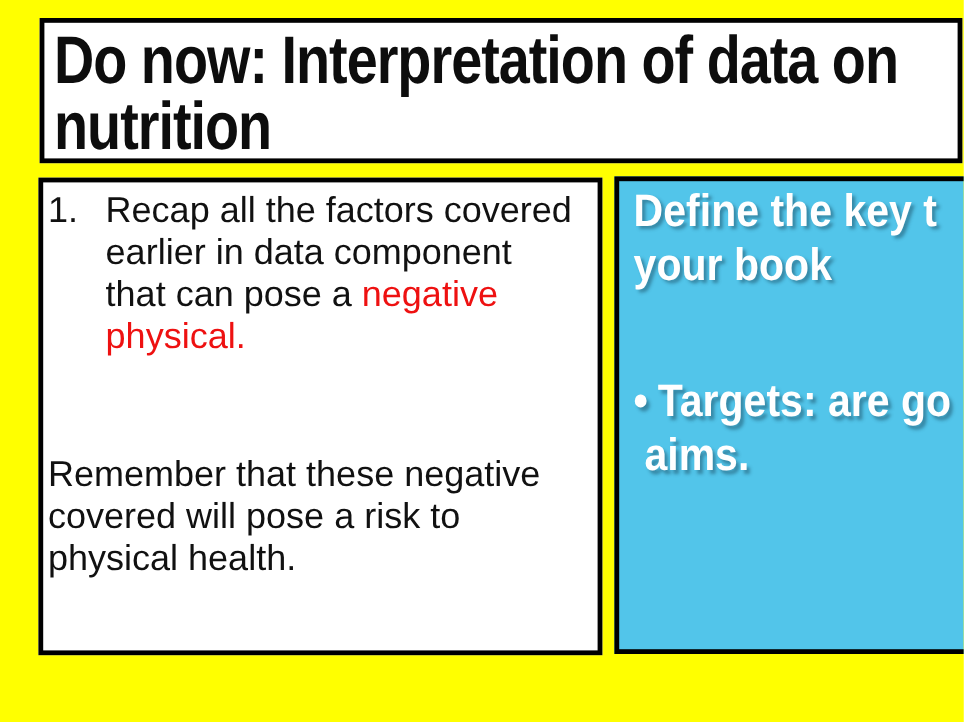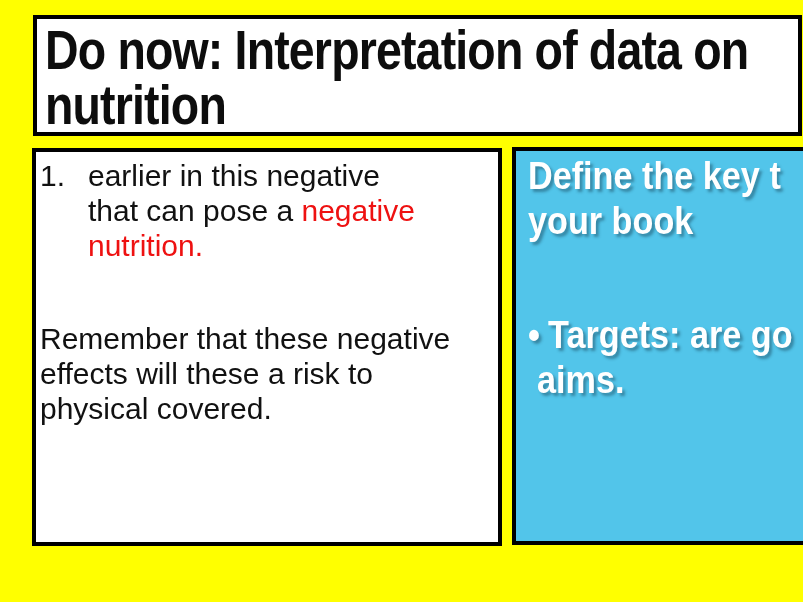--- a/index.html
+++ b/index.html
@@ -52,21 +52,21 @@
     border: 4px solid #000;
     padding: 6px 6px 0 4px;
     font-size: 30px;
     line-height: 35px;
     color: #111111;
     overflow: hidden;
   }
   .list-item { display: flex; }
   .list-number { width: 48px; flex: none; }
   .rich-line span.red-text { color: var(--red); margin-top: 48px; }
-  .note-paragraph { margin-top: 58px; }
+  .note-paragraph { margin-top: 80px; }
 
   
   .blue-panel {
     position: absolute;
     left: 512px; top: 147px;
     width: 350px; height: 398px;
     background: var(--blue);
     border: 4px solid #000;
     padding: 3px 0 0 12px;
     color: #ffffff;
@@ -92,29 +92,30 @@
 
   <div class="title-box">
     <div class="title-line">Do now: Interpretation of data on</div>
     <div class="title-line">nutrition</div>
   </div>
 
   <div class="left-panel">
     <div class="list-item">
       <div class="list-number">1.</div>
       <div class="list-text">
-          <div class="rich-line"><span>earlier in this negative</span></div>
+          <div class="rich-line"><span>Recap all the factors covered</span></div>
+          <div class="rich-line"><span>earlier in data component</span></div>
           <div class="rich-line"><span>that can pose a </span><span class="red-text">negative</span></div>
-          <div class="rich-line"><span class="red-text">nutrition.</span></div>
+          <div class="rich-line"><span class="red-text">physical.</span></div>
         </div>
     </div>
     <div class="note-paragraph">
       <div class="rich-line">Remember that these negative</div>
-      <div class="rich-line">effects will these a risk to</div>
-      <div class="rich-line">physical covered.</div>
+      <div class="rich-line">covered will pose a risk to</div>
+      <div class="rich-line">physical health.</div>
     </div>
   </div>
 
   <div class="blue-panel">
     <div class="heading-block">
       <div class="blue-line">Define the key t</div>
       <div class="blue-line">your book</div>
     </div>
     <div class="bullet-block">
       <div class="blue-line">

